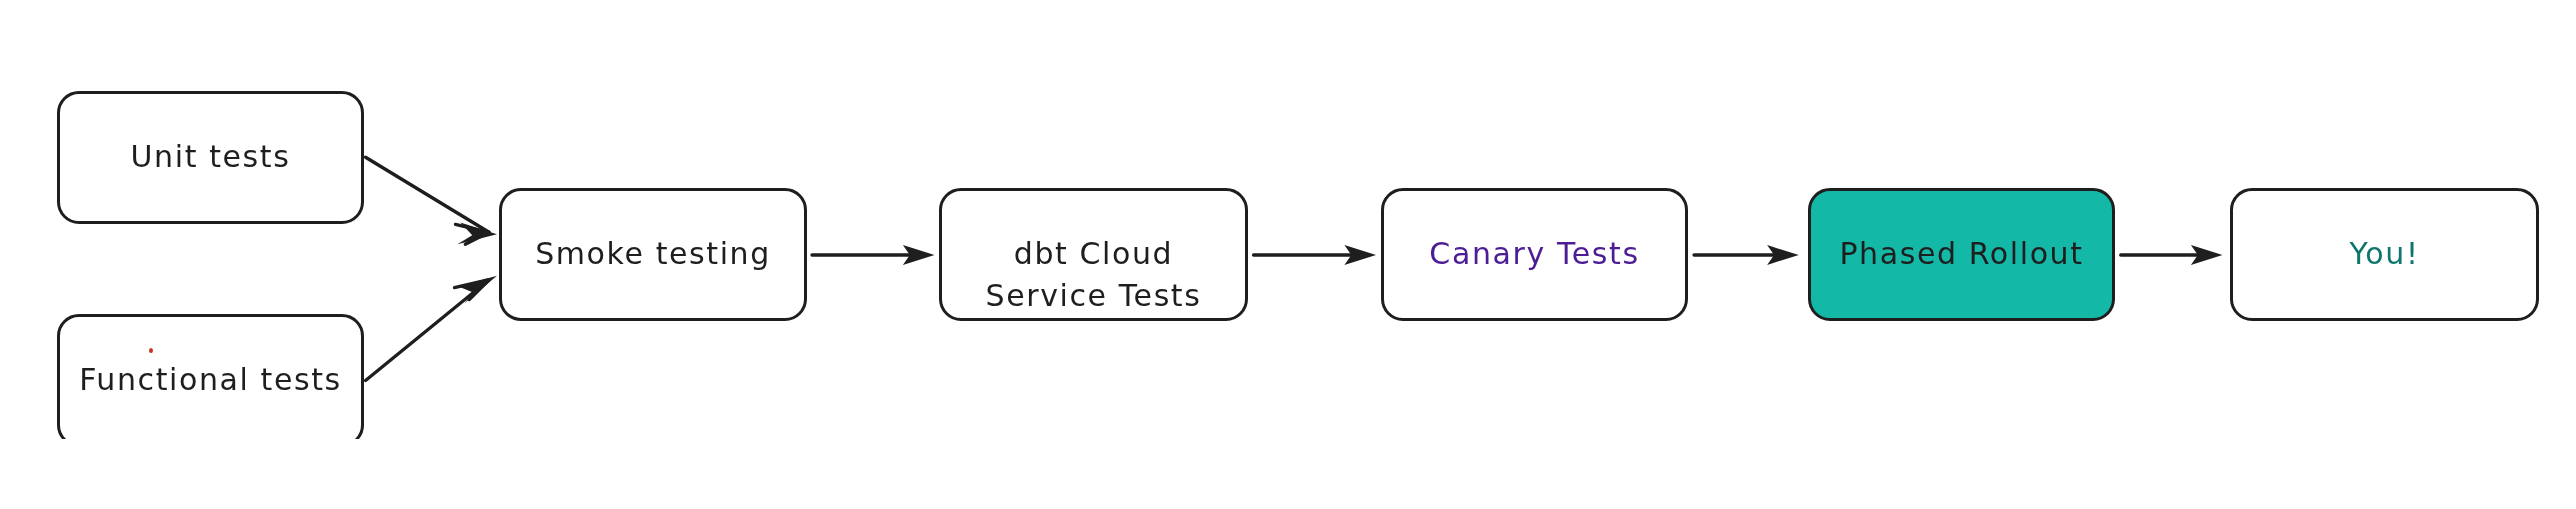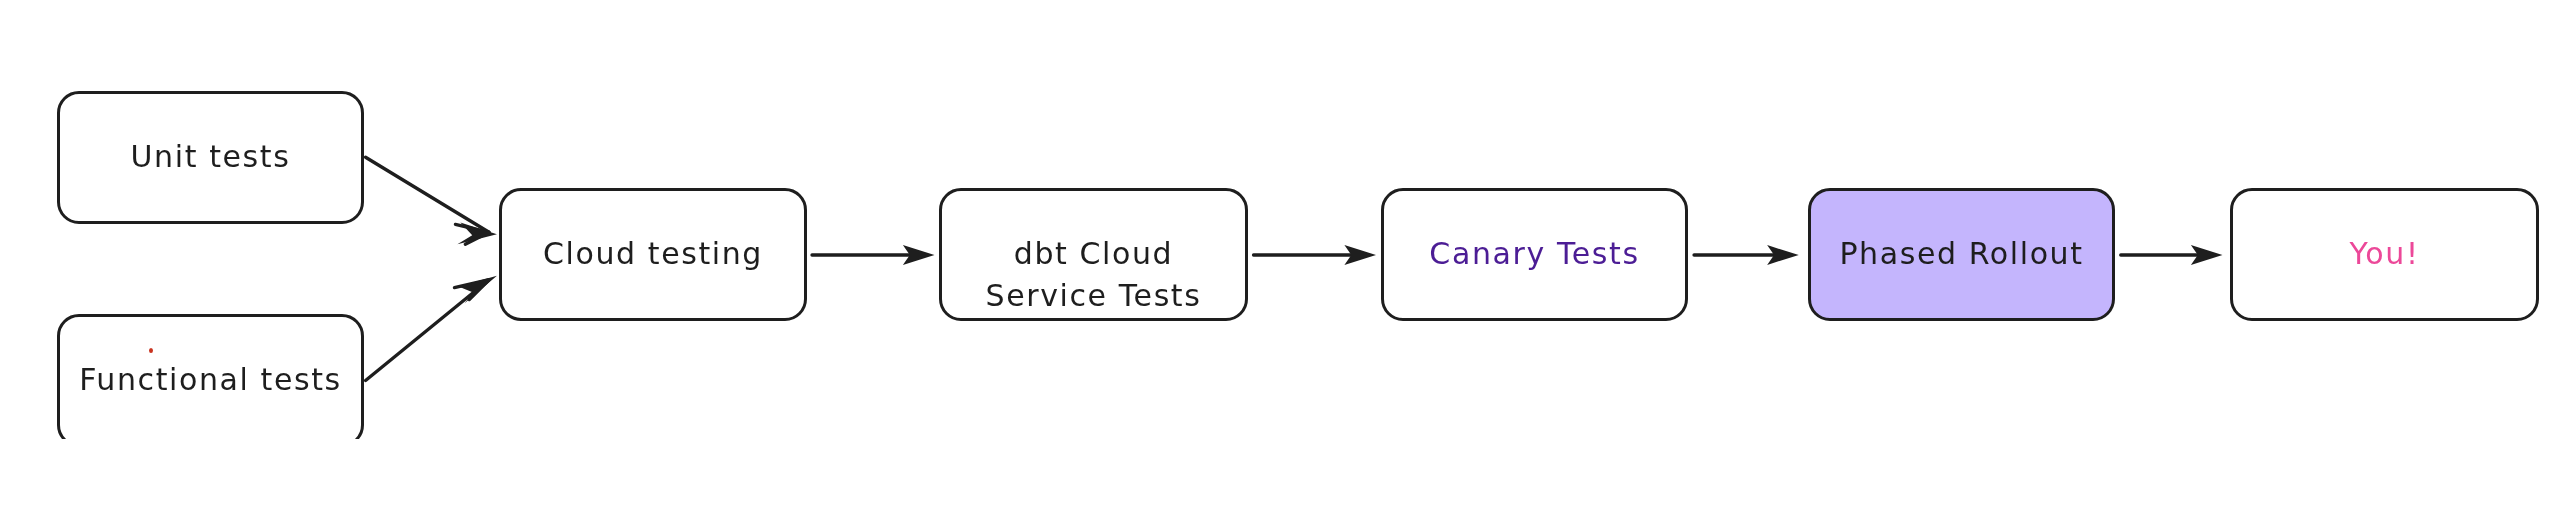--- a/index.html
+++ b/index.html
@@ -100,36 +100,36 @@
 
   <div class="node" style="left: 49px; top: 91px; width: 307px; height: 133px; border-color: rgb(30, 30, 30); background: rgb(255, 255, 255);">
     <span class="node-label" style="color: rgb(30, 30, 30);">Unit tests</span>
   </div>
 
   <div class="node" style="left: 49px; top: 314px; width: 307px; height: 133px; border-color: rgb(30, 30, 30); background: rgb(255, 255, 255);">
     <span class="node-label" style="color: rgb(30, 30, 30);">Functional tests</span>
   </div>
 
   <div class="node" style="left: 491px; top: 188px; width: 308px; height: 133px; border-color: rgb(30, 30, 30); background: rgb(255, 255, 255);">
-    <span class="node-label" style="color: rgb(30, 30, 30);">Cloud testing</span>
+    <span class="node-label" style="color: rgb(30, 30, 30);">Smoke testing</span>
   </div>
 
   <div class="node" style="left: 931px; top: 188px; width: 309px; height: 133px; border-color: rgb(30, 30, 30); background: rgb(255, 255, 255); align-items: flex-end;">
     <span class="node-label" style="color: rgb(30, 30, 30);">dbt Cloud
 Service Tests</span>
   </div>
 
   <div class="node" style="left: 1373px; top: 188px; width: 307px; height: 133px; border-color: rgb(30, 30, 30); background: rgb(255, 255, 255);">
     <span class="node-label" style="color: #4c1d95;">Canary Tests</span>
   </div>
 
-  <div class="node" style="left: 1800px; top: 188px; width: 307px; height: 133px; border-color: rgb(30, 30, 30); background: #c4b5fd;">
+  <div class="node" style="left: 1800px; top: 188px; width: 307px; height: 133px; border-color: rgb(30, 30, 30); background: #14b8a6;">
     <span class="node-label" style="color: rgb(30, 30, 30);">Phased Rollout</span>
   </div>
 
   <div class="node" style="left: 2222px; top: 188px; width: 309px; height: 133px; border-color: rgb(30, 30, 30); background: rgb(255, 255, 255);">
-    <span class="node-label" style="color: #ec4899;">You!</span>
+    <span class="node-label" style="color: #0f766e;">You!</span>
   </div>
 
   <div class="red-speck" style="left: 141px; top: 348px; background: rgb(201, 51, 31);"></div>
 
 </div>
 
 
 </body></html>

